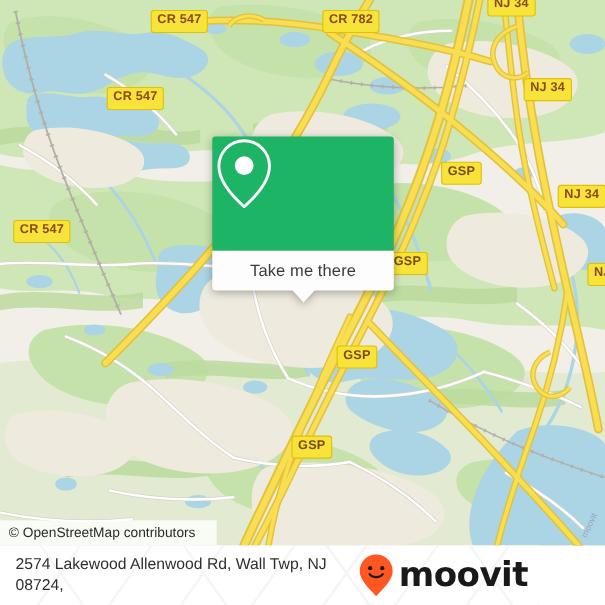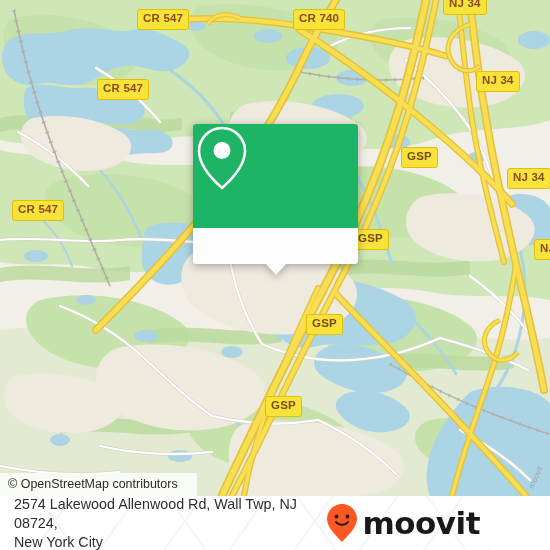--- a/index.html
+++ b/index.html
@@ -332,41 +332,42 @@
         <g stroke="#f9de52" fill="none" stroke-width="2.8">
           <path d="M470,24 C452,30 444,44 450,58 C456,72 470,74 480,66"></path>
           <path d="M500,320 C486,326 480,340 488,352 C496,364 510,362 518,352"></path>
           <path d="M240,18 C228,12 214,14 208,24"></path>
         </g>
       </g>
     </svg>
 
     <div>
       <div class="shield" style="left:137px;top:9px">CR 547</div>
-      <div class="shield" style="left:293px;top:9px">CR 740</div>
+      <div class="shield" style="left:293px;top:9px">CR 782</div>
       <div class="shield" style="left:443px;top:-6px">NJ 34</div>
       <div class="shield" style="left:476px;top:71px">NJ 34</div>
       <div class="shield" style="left:97px;top:79px">CR 547</div>
       <div class="shield gsp" style="left:401px;top:147px">GSP</div>
       <div class="shield" style="left:507px;top:168px">NJ 34</div>
       <div class="shield" style="left:12px;top:200px">CR 547</div>
       <div class="shield gsp" style="left:352px;top:229px">GSP</div>
       <div class="shield" style="left:534px;top:239px">NJ</div>
       <div class="shield gsp" style="left:306px;top:314px">GSP</div>
       <div class="shield gsp" style="left:265px;top:396px">GSP</div>
     </div>
 
     <div class="popup">
       <div class="popup-top">
         <svg width="58" height="68" viewBox="0 0 58 68">
           <path d="M29 4 C16.3 4 6 14.3 6 27 C6 41 20 56 29 64 C38 56 52 41 52 27 C52 14.3 41.7 4 29 4 Z" fill="none" stroke="#ffffff" stroke-width="2.6" stroke-linejoin="round"></path>
           <circle cx="29" cy="26.5" r="8.5" fill="#ffffff"></circle>
         </svg>
       </div>
       <div class="popup-bottom">
+        <span class="popup-label">Take me there</span>
         <span class="popup-tip"></span>
       </div>
     </div>
 
     <div class="attrib">© OpenStreetMap contributors</div>
     <div class="mini-wm">moovit</div>
   </div>
 
   <div class="footer">
     <svg class="footer-wm" viewBox="0 0 550 54" preserveAspectRatio="none">
@@ -381,21 +382,20 @@
           <path d="M485,60 L535,-10"></path>
         <path d="M30,-10 L80,60"></path>
           <path d="M160,-10 L210,60"></path>
           <path d="M290,-10 L340,60"></path>
         <path d="M420,-10 L470,60"></path>
       </g>
     </svg>
     <div class="footer-inner">
       <div class="addr">
         <div>2574 Lakewood Allenwood Rd, Wall Twp, NJ 08724,</div>
-        <div>New York City</div>
       </div>
       <div class="brand">
         <svg width="34" height="40" viewBox="0 0 34 40">
           <path d="M17 1 C8.7 1 2 7.7 2 16 C2 25 12 33 17 39 C22 33 32 25 32 16 C32 7.7 25.3 1 17 1 Z" fill="#ff5722"></path>
           <circle cx="11.5" cy="13.5" r="1.9" fill="#1a1a1a"></circle>
           <circle cx="22.5" cy="13.5" r="1.9" fill="#1a1a1a"></circle>
           <path d="M11 19 C13.5 22.6 20.5 22.6 23 19" stroke="#1a1a1a" stroke-width="1.9" fill="none" stroke-linecap="round"></path>
         </svg>
         <span class="brand-word">moovit</span>
       </div>

